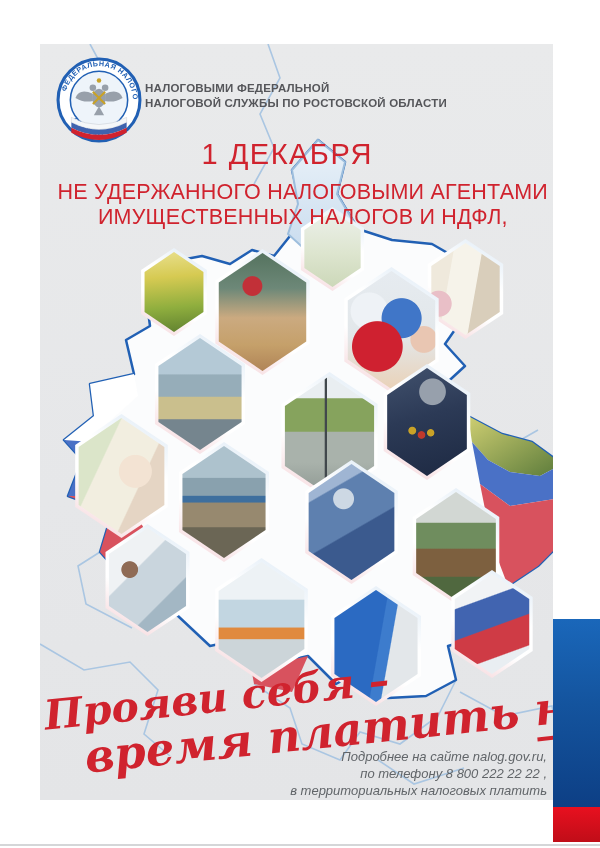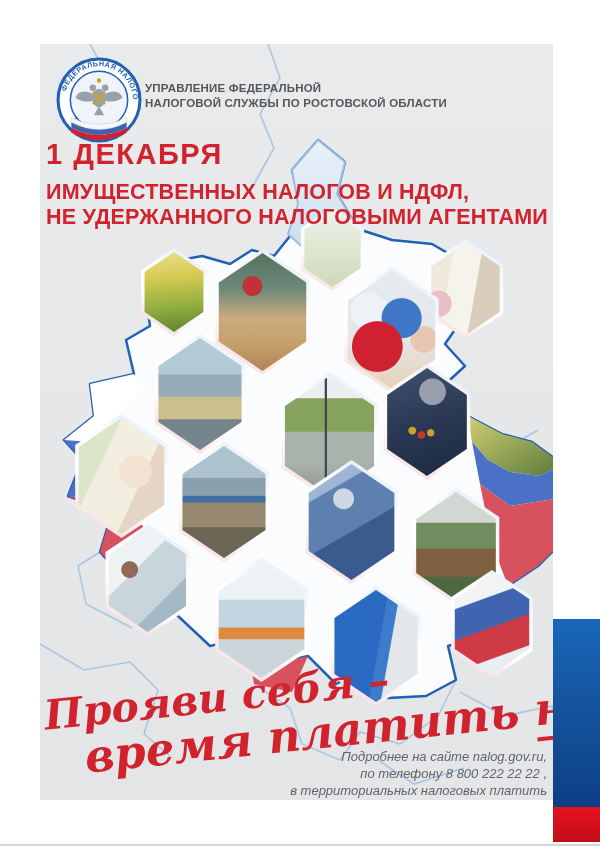--- a/index.html
+++ b/index.html
@@ -47,21 +47,21 @@
   .hx-taxhall{background:linear-gradient(180deg,#edf2f5 0 32%,#c2d6e1 33% 56%,#e08a3e 57% 66%,#ccd5d9 67% 100%);}
   .hx-fans{background:linear-gradient(160deg,#f1f3f5 0 28%,#4164b0 29% 52%,#cf3b45 53% 76%,#e9eef2 77% 100%);}
   .hx-taxstand{background:linear-gradient(100deg,#2b6ac2 0 52%,#3d7ccd 53% 62%,#e3e7ea 63% 100%);}
 
   
   .logo{position:absolute;left:16px;top:13px;width:86px;height:86px;}
   .org{position:absolute;left:105px;top:37px;font-size:11.5px;font-weight:bold;color:#55565a;
        line-height:14.5px;letter-spacing:0.2px;}
 
   
-  .headline{position:absolute;right:0;top:94px;text-align:left;color:#d0232e;font-weight:bold;z-index:5;}
+  .headline{position:absolute;right:0;top:94px;text-align:center;color:#d0232e;font-weight:normal;z-index:5;}
   .headline .date{font-size:29px;padding-right:36px;letter-spacing:1.5px;white-space:nowrap;}
   .headline .sub{font-size:21.5px;line-height:25px;padding-right:5px;letter-spacing:0.2px;
                  margin-top:9px;white-space:nowrap;}
 
   
   .slogan{position:absolute;left:2px;top:650px;transform:rotate(-6deg);transform-origin:0 0;
           color:#d0232e;font-family:"DejaVu Serif",serif;font-style:italic;font-weight:bold;
           white-space:nowrap;z-index:6;}
   .slogan .l1{font-size:41px;line-height:44px;}
   .slogan .l2{font-size:45px;line-height:48px;margin-left:36px;}
@@ -205,29 +205,29 @@
       <path d="M36,34 L48,46 M48,34 L36,46" stroke="#c9a227" stroke-width="2"></path>
       <circle cx="42" cy="23" r="2.2" fill="#c9a227"></circle>
       <g>
         <path d="M15,59 Q42,73 69,59 L69,64 Q42,78 15,64 Z" fill="#f5f7f9" stroke="#c8ccd2" stroke-width="0.5"></path>
         <path d="M15,64 Q42,78 69,64 L69,69 Q42,83 15,69 Z" fill="#3f63ae"></path>
         <path d="M15,69 Q42,83 69,69 L69,74 Q42,88 15,74 Z" fill="#d0222e"></path>
       </g>
     </svg>
 
     <div class="org">
-      <div>УПРАВЛЕНИЕ ФЕДЕРАЛЬНОЙ</div>
+      <div>НАЛОГОВЫМИ ФЕДЕРАЛЬНОЙ</div>
       <div>НАЛОГОВОЙ СЛУЖБЫ ПО РОСТОВСКОЙ ОБЛАСТИ</div>
     </div>
 
     <div class="headline">
       <div class="date">1 ДЕКАБРЯ</div>
       <div class="sub">
+        <div>НЕ УДЕРЖАННОГО НАЛОГОВЫМИ АГЕНТАМИ</div>
         <div>ИМУЩЕСТВЕННЫХ НАЛОГОВ И НДФЛ,</div>
-        <div>НЕ УДЕРЖАННОГО НАЛОГОВЫМИ АГЕНТАМИ</div>
       </div>
     </div>
 
     <div class="slogan">
       <div class="l1">Прояви себя –</div>
       <div class="l2"><span>время платить </span><span class="accent">налоги!</span></div>
     </div>
 
     <div class="contact">
       <div>Подробнее на сайте nalog.gov.ru,</div>

